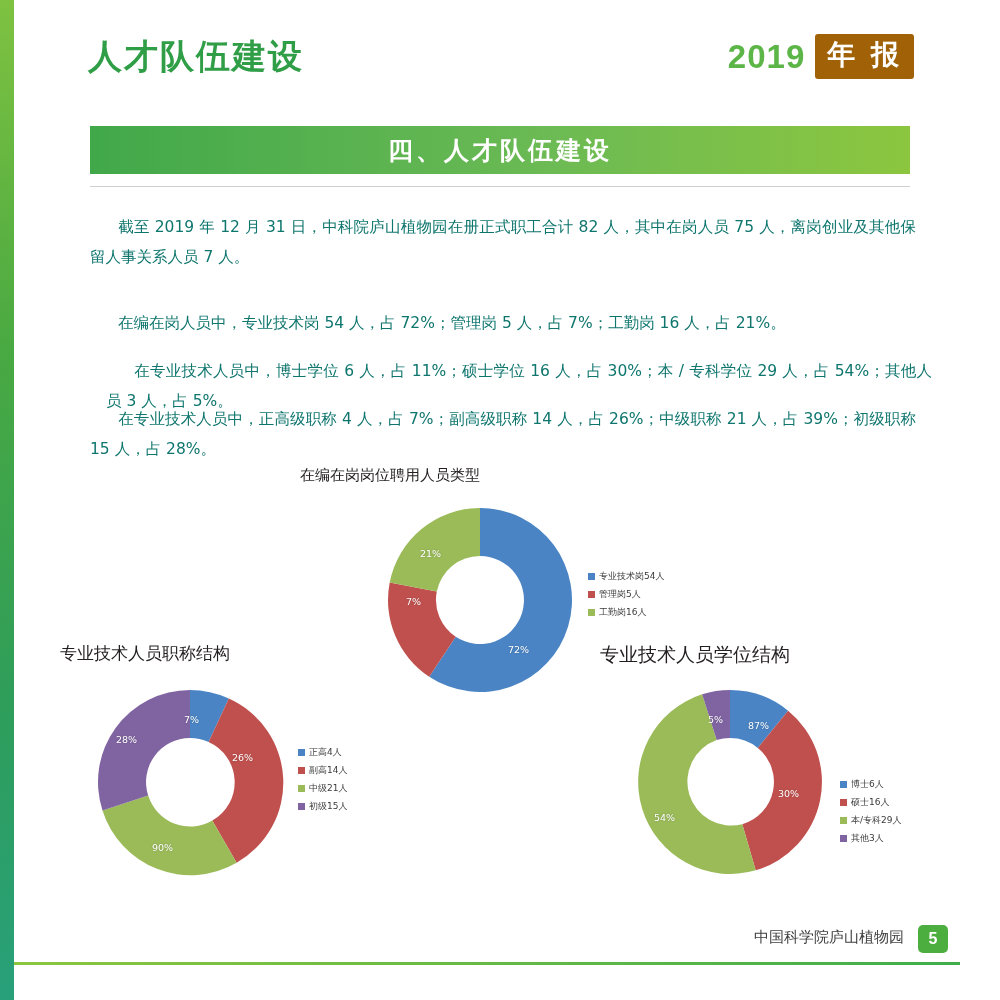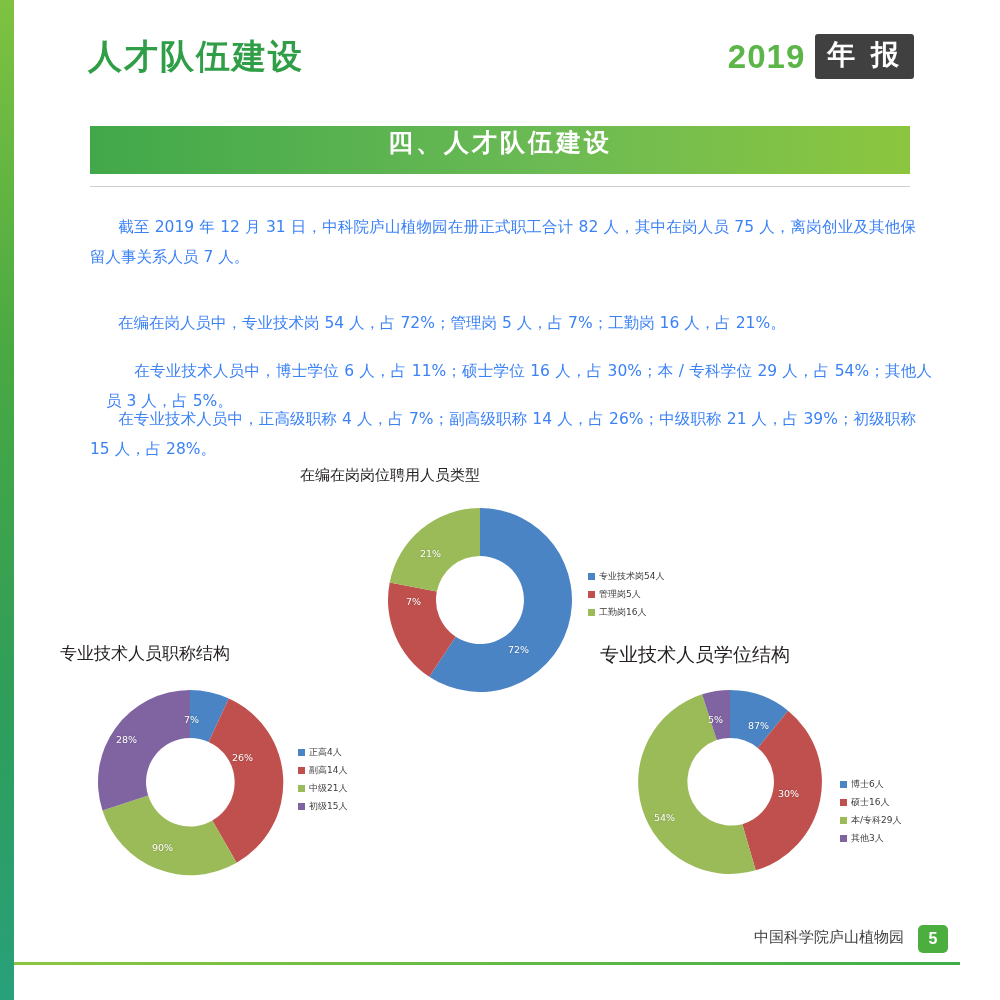--- a/index.html
+++ b/index.html
@@ -27,41 +27,41 @@
     font-family:"DejaVu Sans","Liberation Sans",sans-serif;
   }
   .header-year-wrap{
     position:absolute;right:26px;top:6px;display:flex;align-items:center;
   }
   .header-year{
     font-size:33px;color:#5bb547;font-weight:bold;letter-spacing:1px;
     margin-right:10px;
   }
   .header-badge{
-    background:#404040;color:#ffffff;font-size:28px;font-weight:bold;
+    background:#a16207;color:#ffffff;font-size:28px;font-weight:bold;
     padding:2px 12px 5px 12px;border-radius:3px;letter-spacing:3px;
     font-family:"DejaVu Sans","Liberation Sans",sans-serif;
   }
   
   .section-banner{
     position:absolute;left:90px;top:126px;width:820px;height:48px;
     background:linear-gradient(90deg,#41a84a 0%,#6bba54 55%,#8cc63f 100%);
-    display:flex;align-items:flex-start;justify-content:center;
+    display:flex;align-items:center;justify-content:center;
   }
   .section-banner span{
     color:#ffffff;font-size:25px;font-weight:bold;letter-spacing:3px;
     font-family:"DejaVu Sans","Liberation Sans",sans-serif;
   }
   .rule{
     position:absolute;left:90px;top:186px;width:820px;height:1px;background:#cfcfcf;
   }
   
   .para{
     position:absolute;left:90px;width:826px;
-    font-size:15.5px;line-height:30px;color:#3b82f6;
+    font-size:15.5px;line-height:30px;color:#0f766e;
     font-family:"DejaVu Sans","Liberation Sans",sans-serif;
     text-align:justify;
   }
   #p1{top:212px;}
   #p2{top:308px;}
   #p3{top:356px;margin-left:16px;}
   #p4{top:404px;}
   .indent{display:inline-block;width:28px;}
 
   

